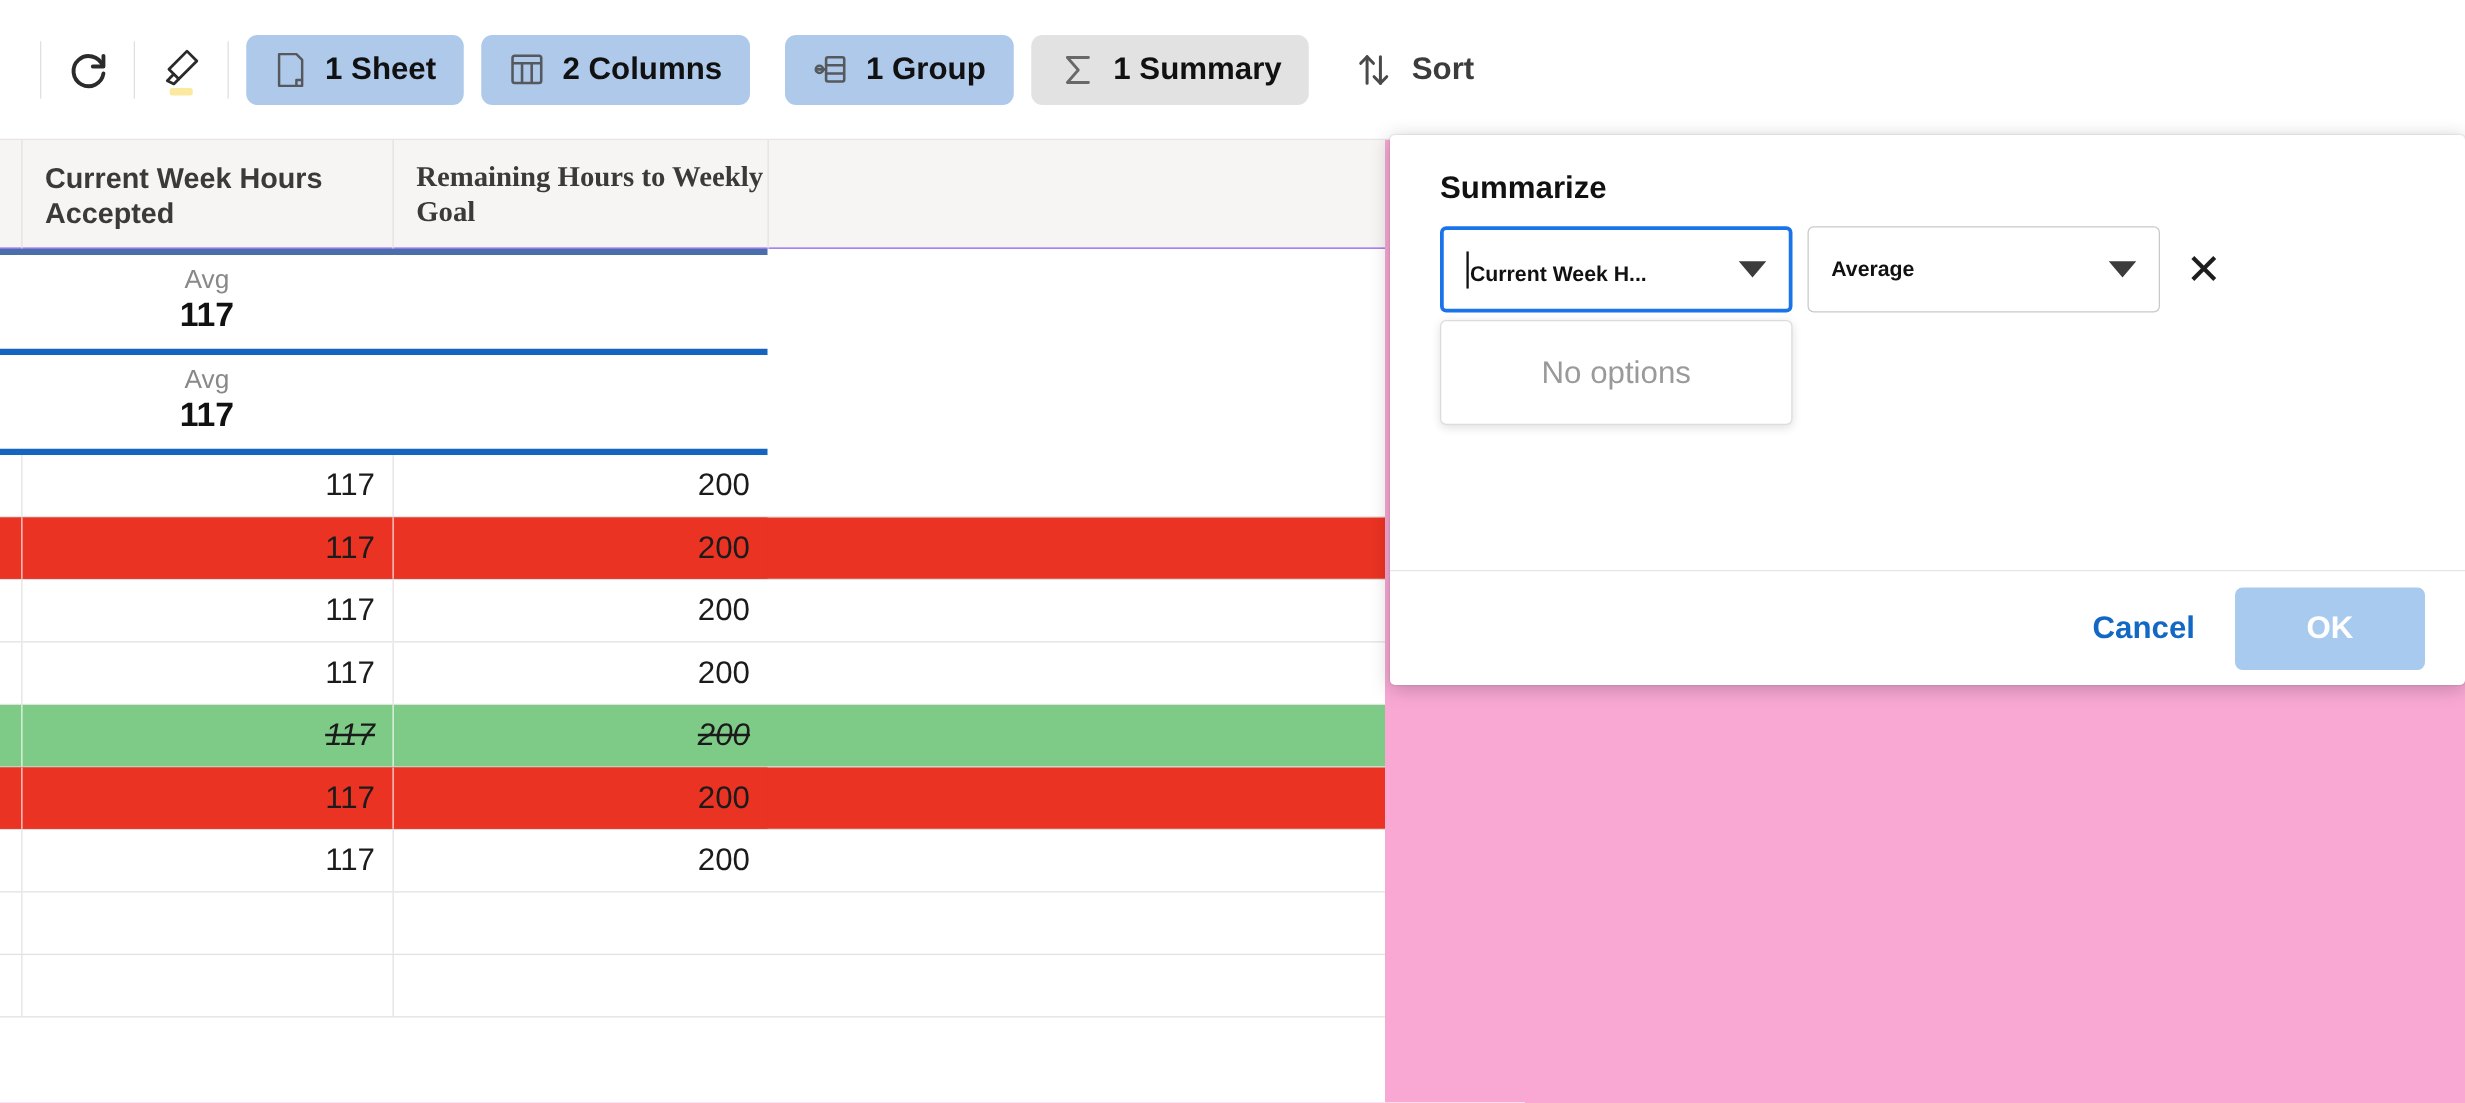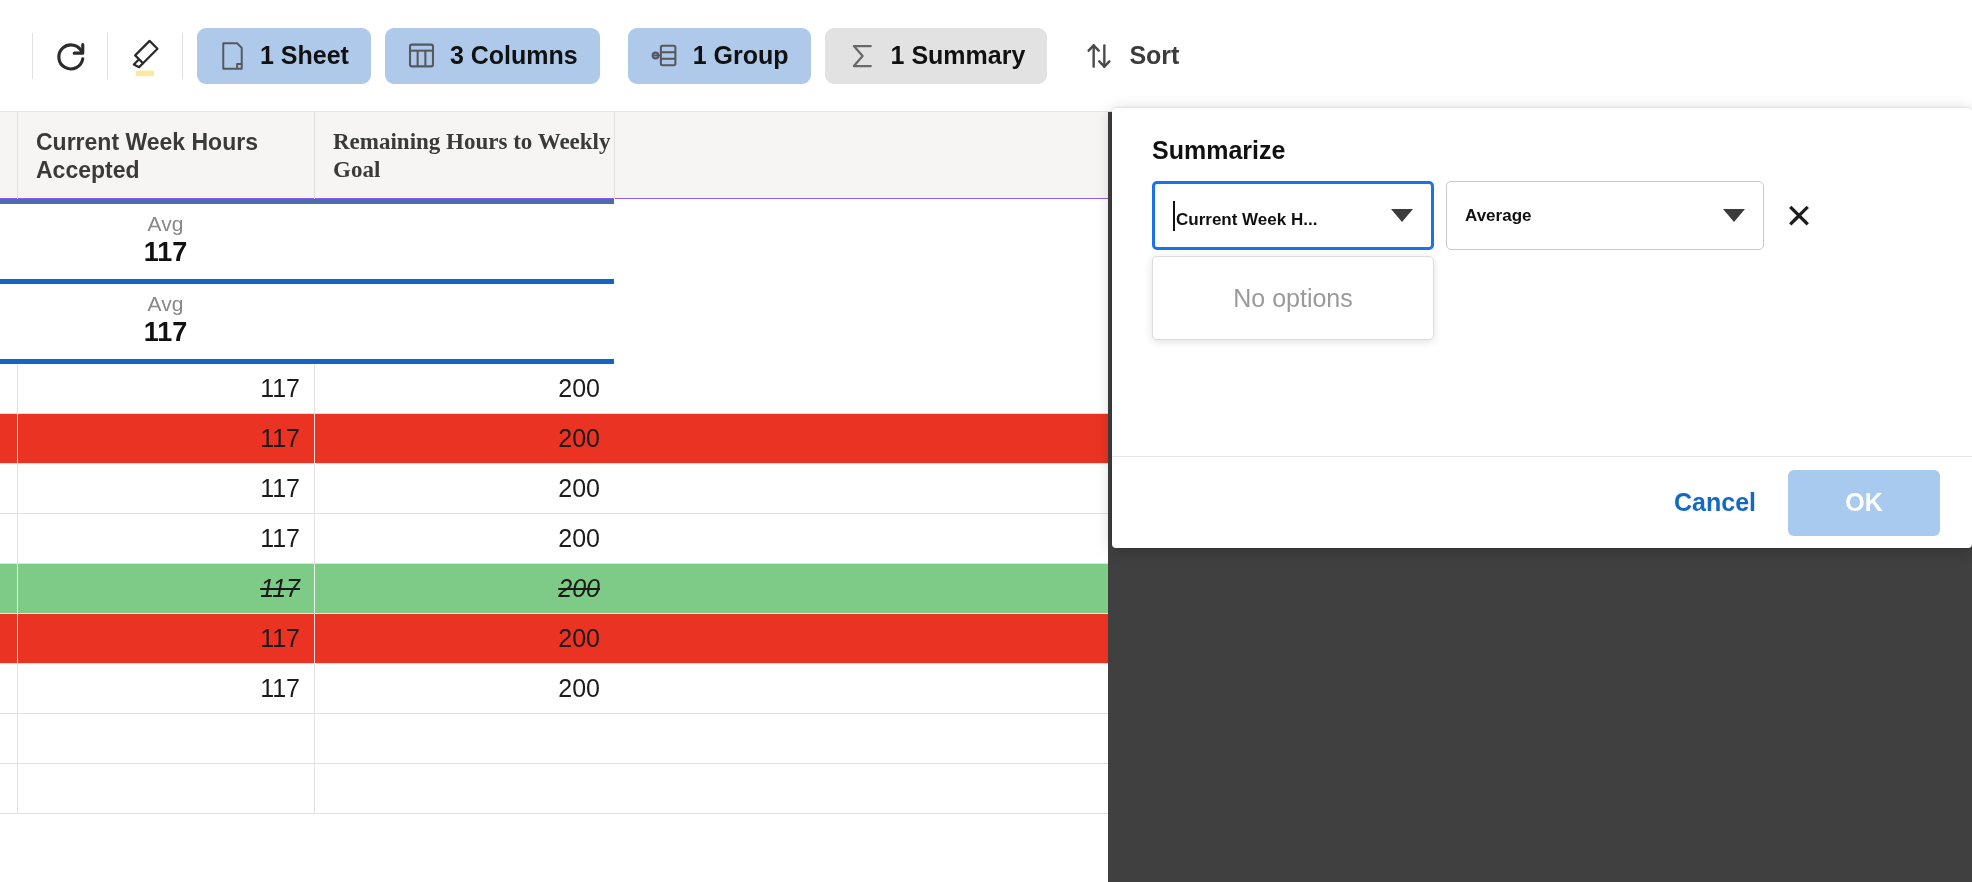--- a/index.html
+++ b/index.html
@@ -2,21 +2,21 @@
 <html><head>
 <meta charset="utf-8">
 <style>
   * { box-sizing: border-box; margin: 0; padding: 0; }
   html, body {
     width: 1972px; height: 882px;
     font-family: "Liberation Sans", sans-serif;
     background: #ffffff;
     overflow: hidden;
   }
-  #root { position: relative; width: 1972px; height: 882px; background: #404040; padding-left: 12px; }
+  #root { position: relative; width: 1972px; height: 882px; background: #f9a8d4; padding-left: 12px; }
 
   
   .toolbar {
     position: absolute; left: 0; top: 0; width: 1972px; height: 112px;
     background: #ffffff;
     display: flex; align-items: center;
     border-bottom: 1px solid #e6e6e6;
   }
   .tb-sep {
     width: 1px; height: 46px; background: #e0e0e0; flex: 0 0 auto;
@@ -102,21 +102,21 @@
   }
   .popup-body { position: relative; height: 348px; padding: 28px 40px 0 40px; }
   .popup-title { font-size: 25px; font-weight: 700; color: #111; margin-bottom: 16px; }
   .sum-controls { display: flex; align-items: flex-start; gap: 12px; }
   .sel {
     height: 69px; border: 1px solid #c9c9c9; border-radius: 5px;
     background: #fff; display: flex; align-items: center;
     padding: 0 18px; cursor: pointer; position: relative;
   }
   .sel.field { width: 282px; border: 3px solid #1a73e8; }
-  .sel.agg   { width: 318px; }
+  .sel.agg   { width: 282px; }
   .sel-text { font-size: 17px; font-weight: 700; color: #111; flex: 1; white-space: nowrap; overflow: hidden; }
   .caret { width:0;height:0;border-left:11px solid transparent;border-right:11px solid transparent;border-top:13px solid #3c3c3c; flex:0 0 auto; margin-left:8px; }
   .caretbox { display:flex; align-items:center; }
   .txtcursor {
     display:inline-block; width:2px; height:30px; background:#111;
     vertical-align:-6px; margin-right:1px;
   }
   .removebtn {
     width: 46px; height: 69px; display: flex; align-items: center; justify-content: center;
     cursor: pointer; font-size: 34px; color: #1d1d1d; line-height: 1; font-weight: 400;
@@ -192,21 +192,21 @@
 
     <div class="tb-chip blue">
       <span class="tb-ico">
         <svg width="29" height="29" viewBox="0 0 24 24" fill="none" stroke="#55585c" stroke-width="1.7">
           <rect x="2.5" y="3" width="19" height="18" rx="1.5"></rect>
           <line x1="2.5" y1="8" x2="21.5" y2="8"></line>
           <line x1="8.8" y1="8" x2="8.8" y2="21"></line>
           <line x1="15.2" y1="8" x2="15.2" y2="21"></line>
         </svg>
       </span>
-      <span>3 Columns</span>
+      <span>2 Columns</span>
     </div>
     <div class="chip-gap"></div>
 
     <div class="chip-gap"></div>
 
     <div class="tb-chip blue">
       <span class="tb-ico">
         <svg width="29" height="29" viewBox="0 0 24 24" fill="none" stroke="#55585c" stroke-width="1.7">
           <rect x="9" y="4" width="12" height="16" rx="1.3"></rect>
           <line x1="9" y1="9.3" x2="21" y2="9.3"></line>

